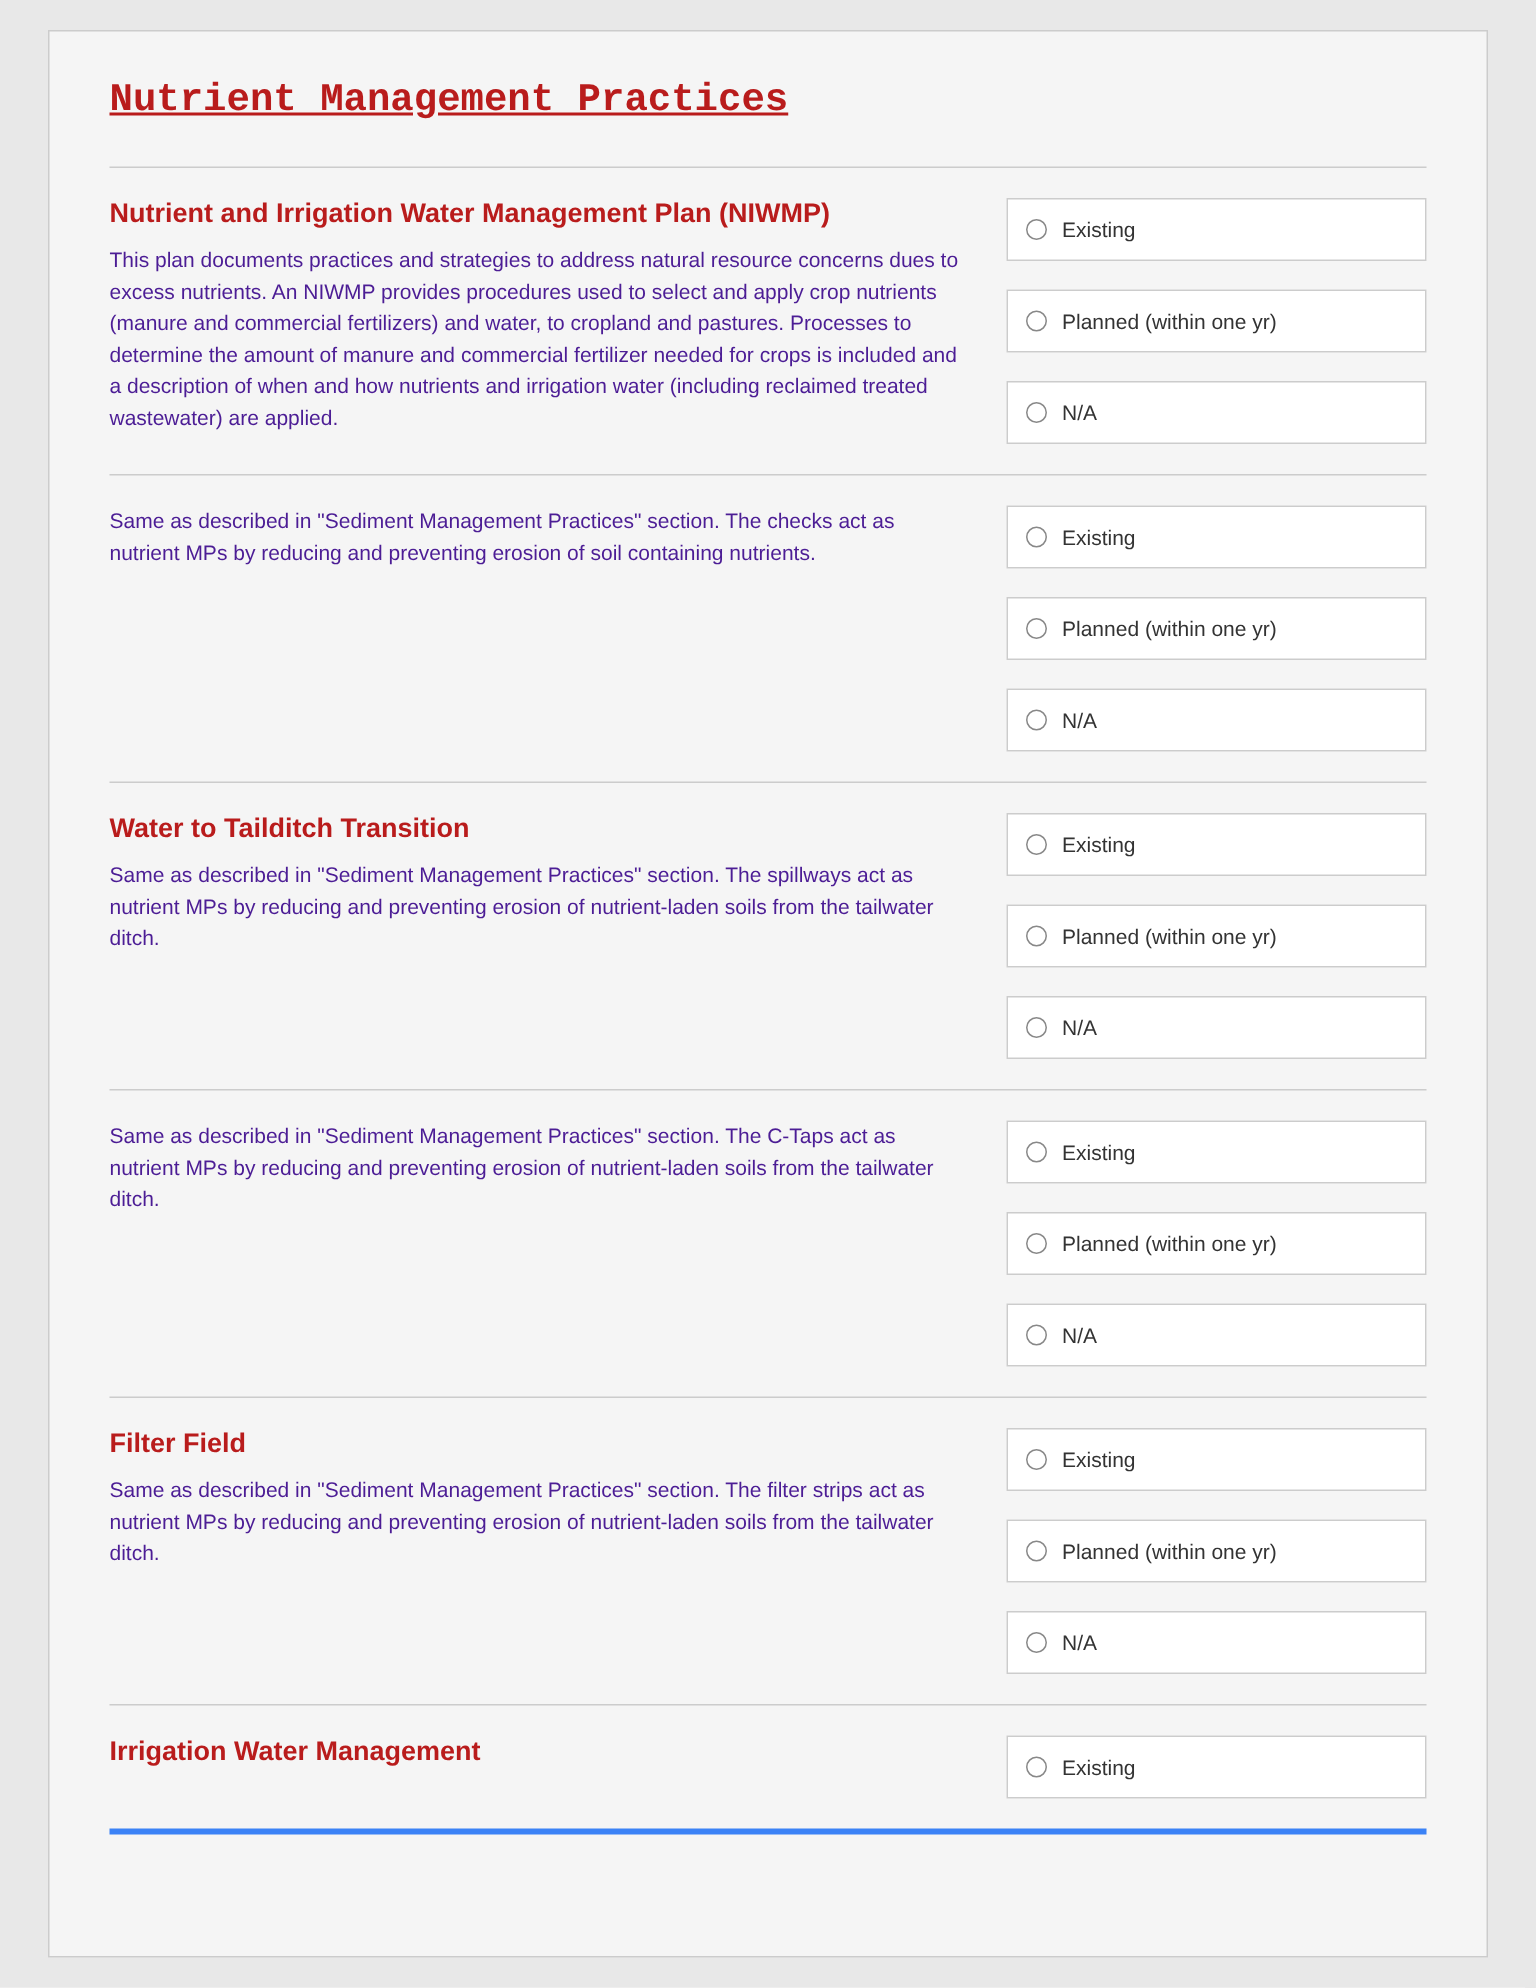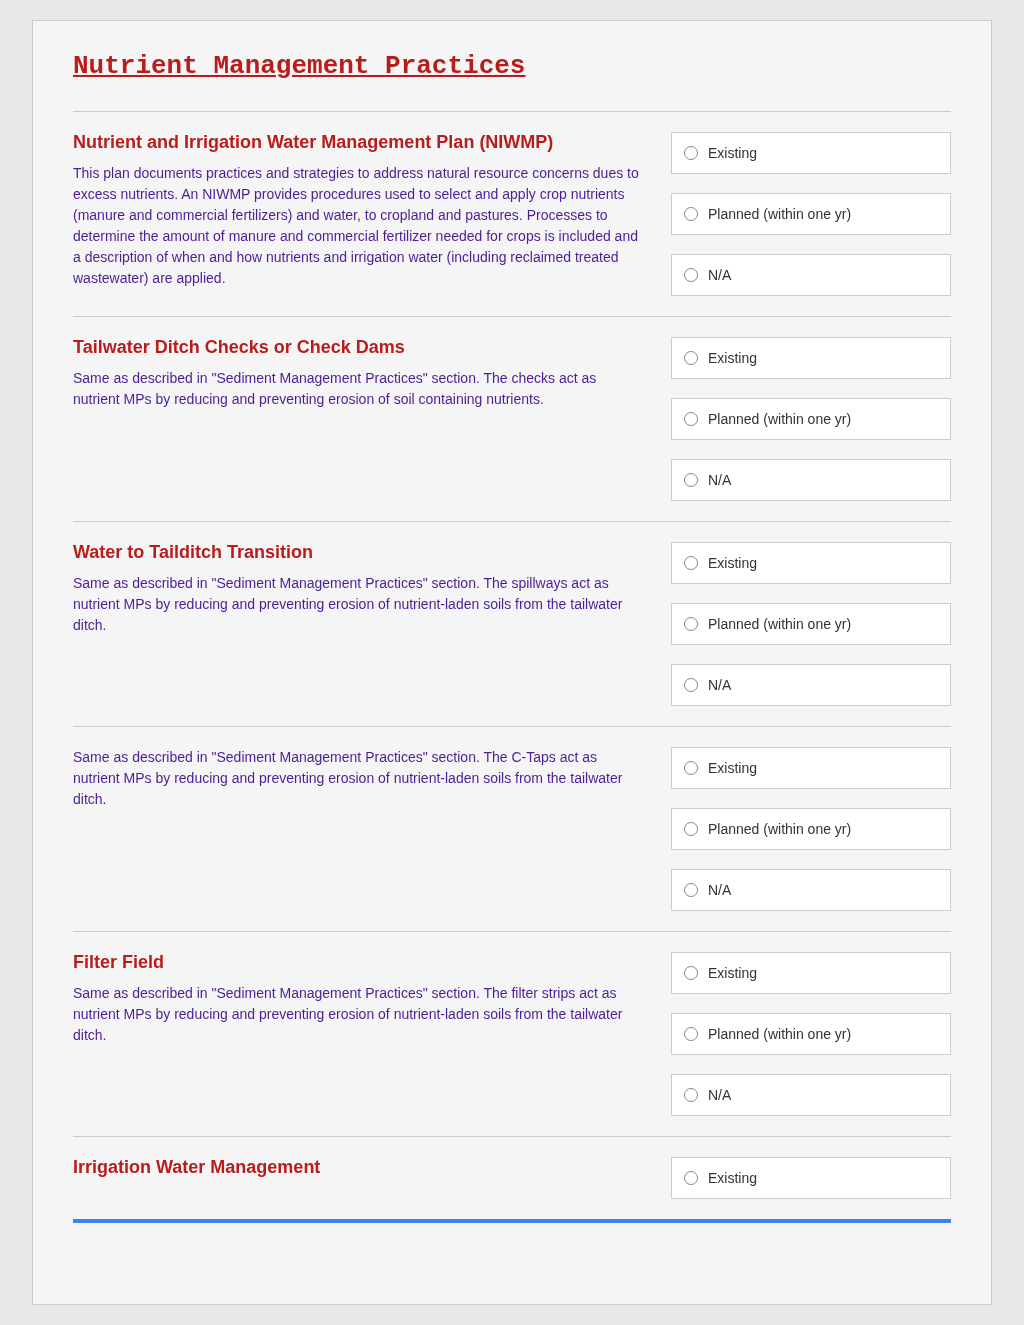--- a/index.html
+++ b/index.html
@@ -123,21 +123,20 @@
             <span class="radio-label">Planned (within one yr)</span>
           </div>
           <div class="radio-option">
             <span class="radio-input"></span>
             <span class="radio-label">N/A</span>
           </div>
         </div>
       </div>
       <div class="practice-row">
         <div class="practice-left">
-          <div class="practice-name">Tailwater Ditch Checks or Check Dams</div>
           <div class="practice-description">Same as described in "Sediment Management Practices" section. The checks act as nutrient MPs by reducing and preventing erosion of soil containing nutrients.</div>
         </div>
         <div class="practice-right">
           <div class="radio-option">
             <span class="radio-input"></span>
             <span class="radio-label">Existing</span>
           </div>
           <div class="radio-option">
             <span class="radio-input"></span>
             <span class="radio-label">Planned (within one yr)</span>

